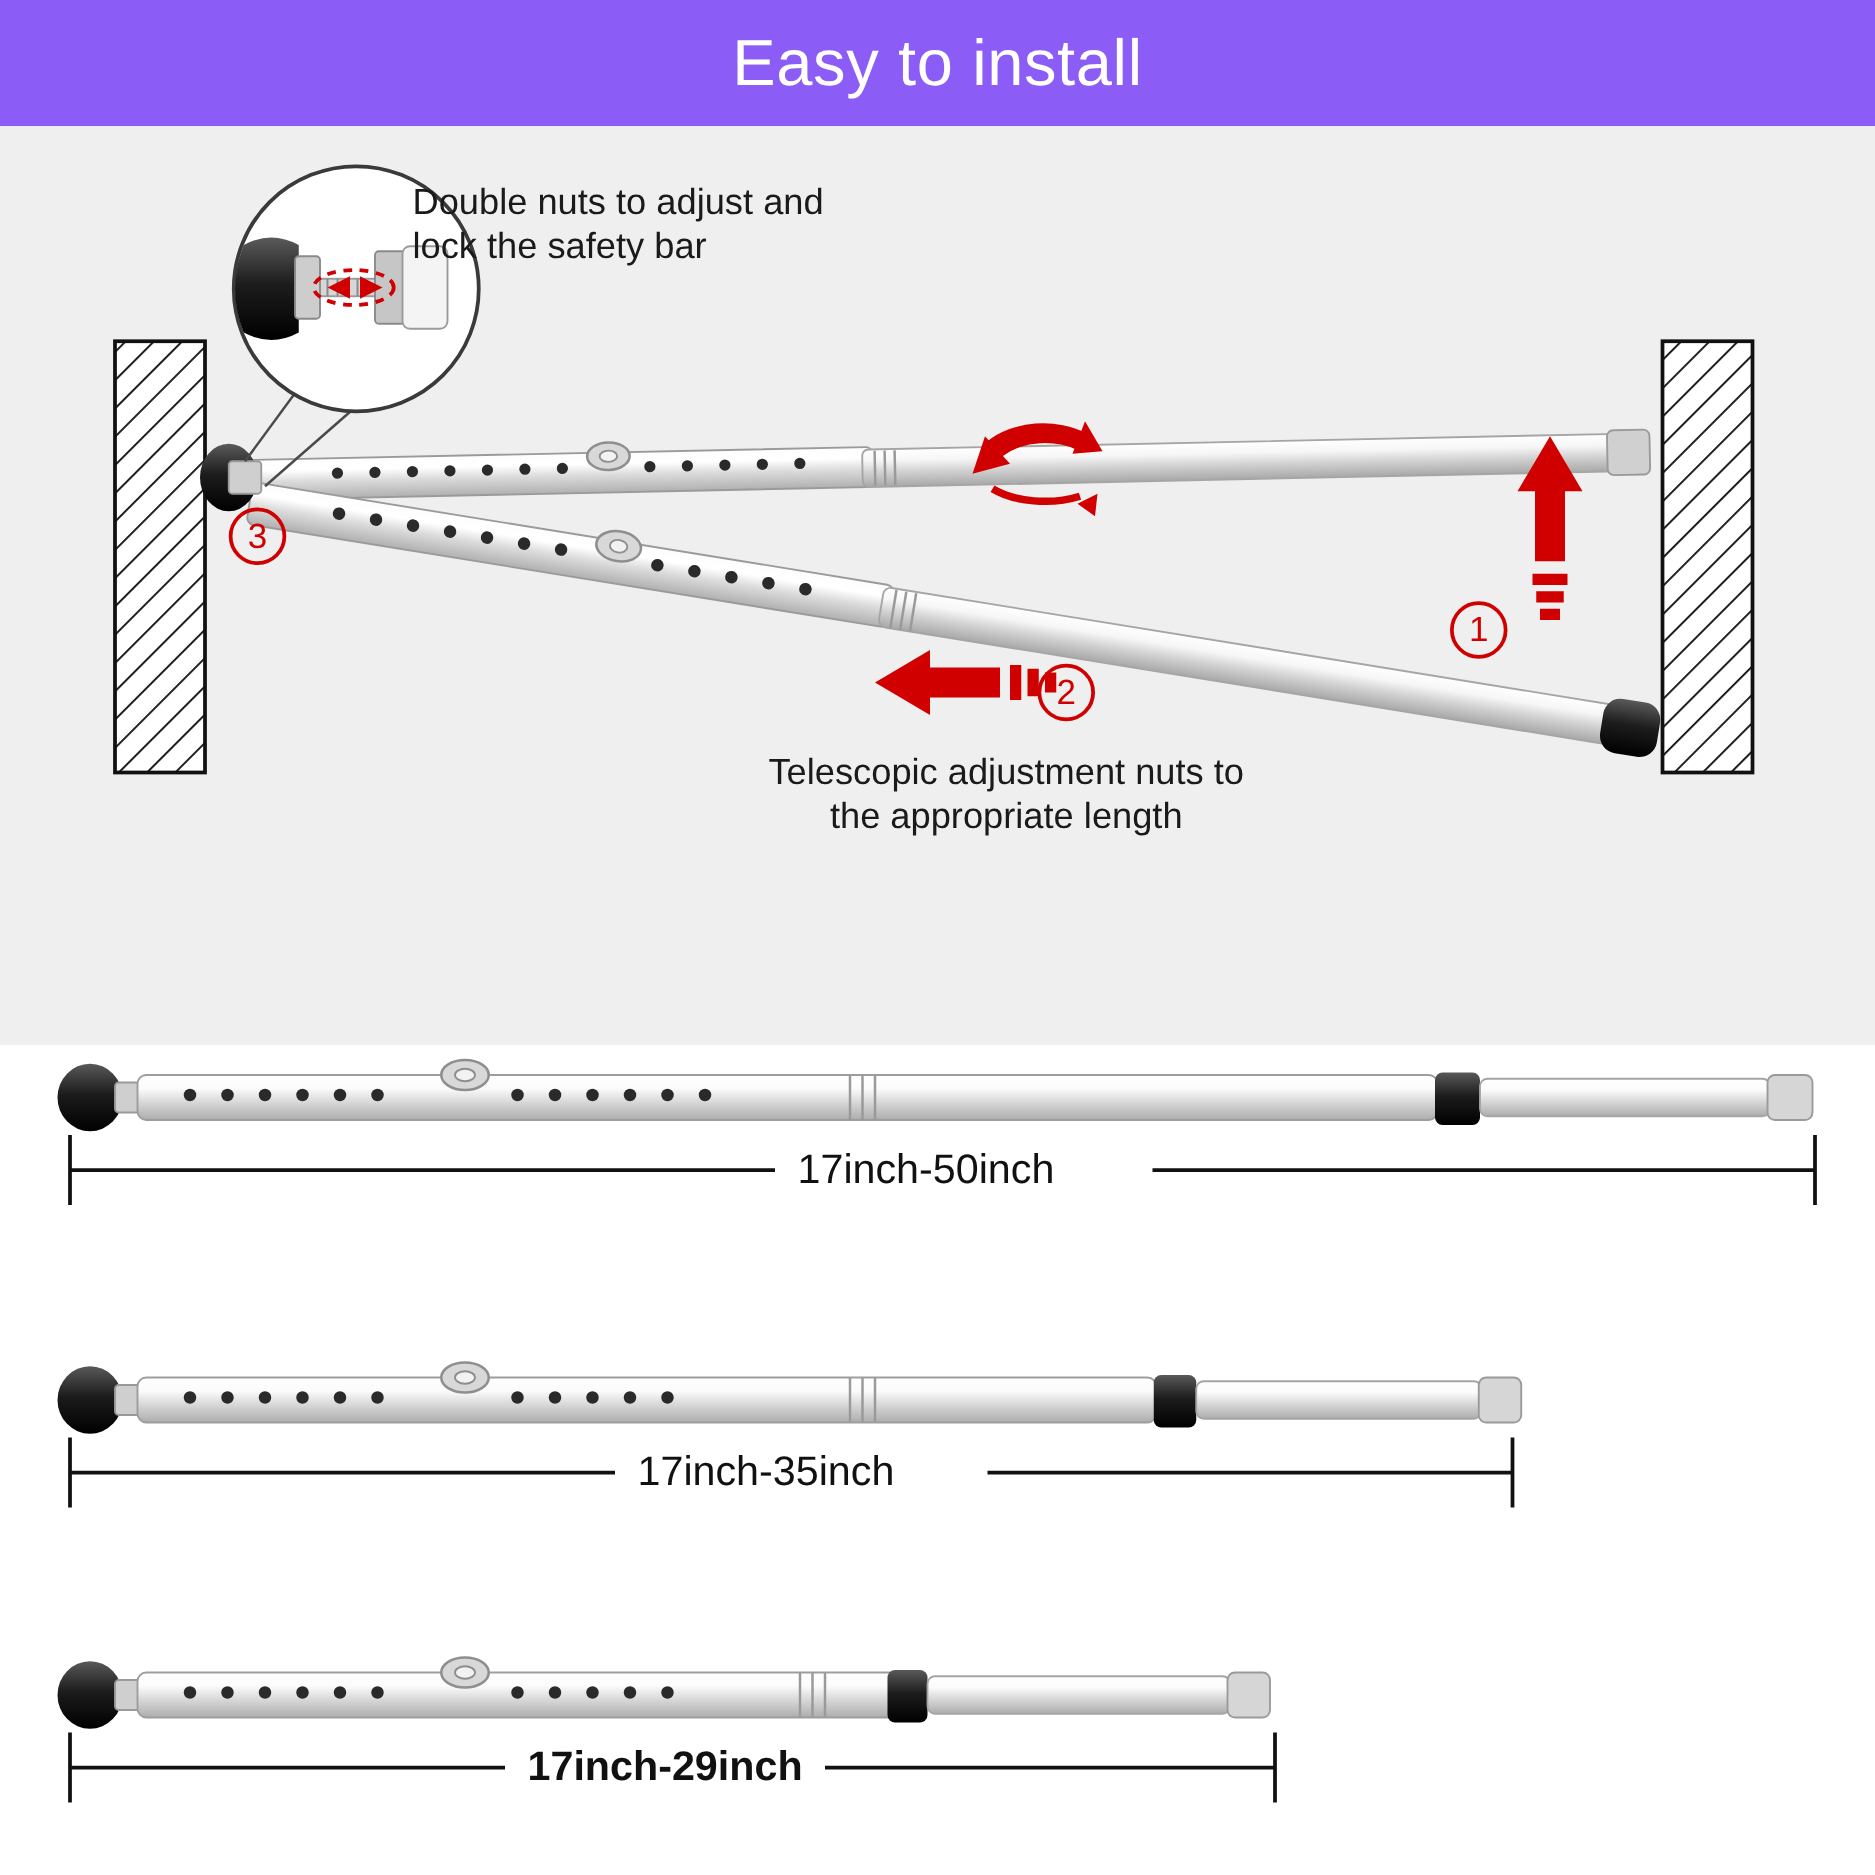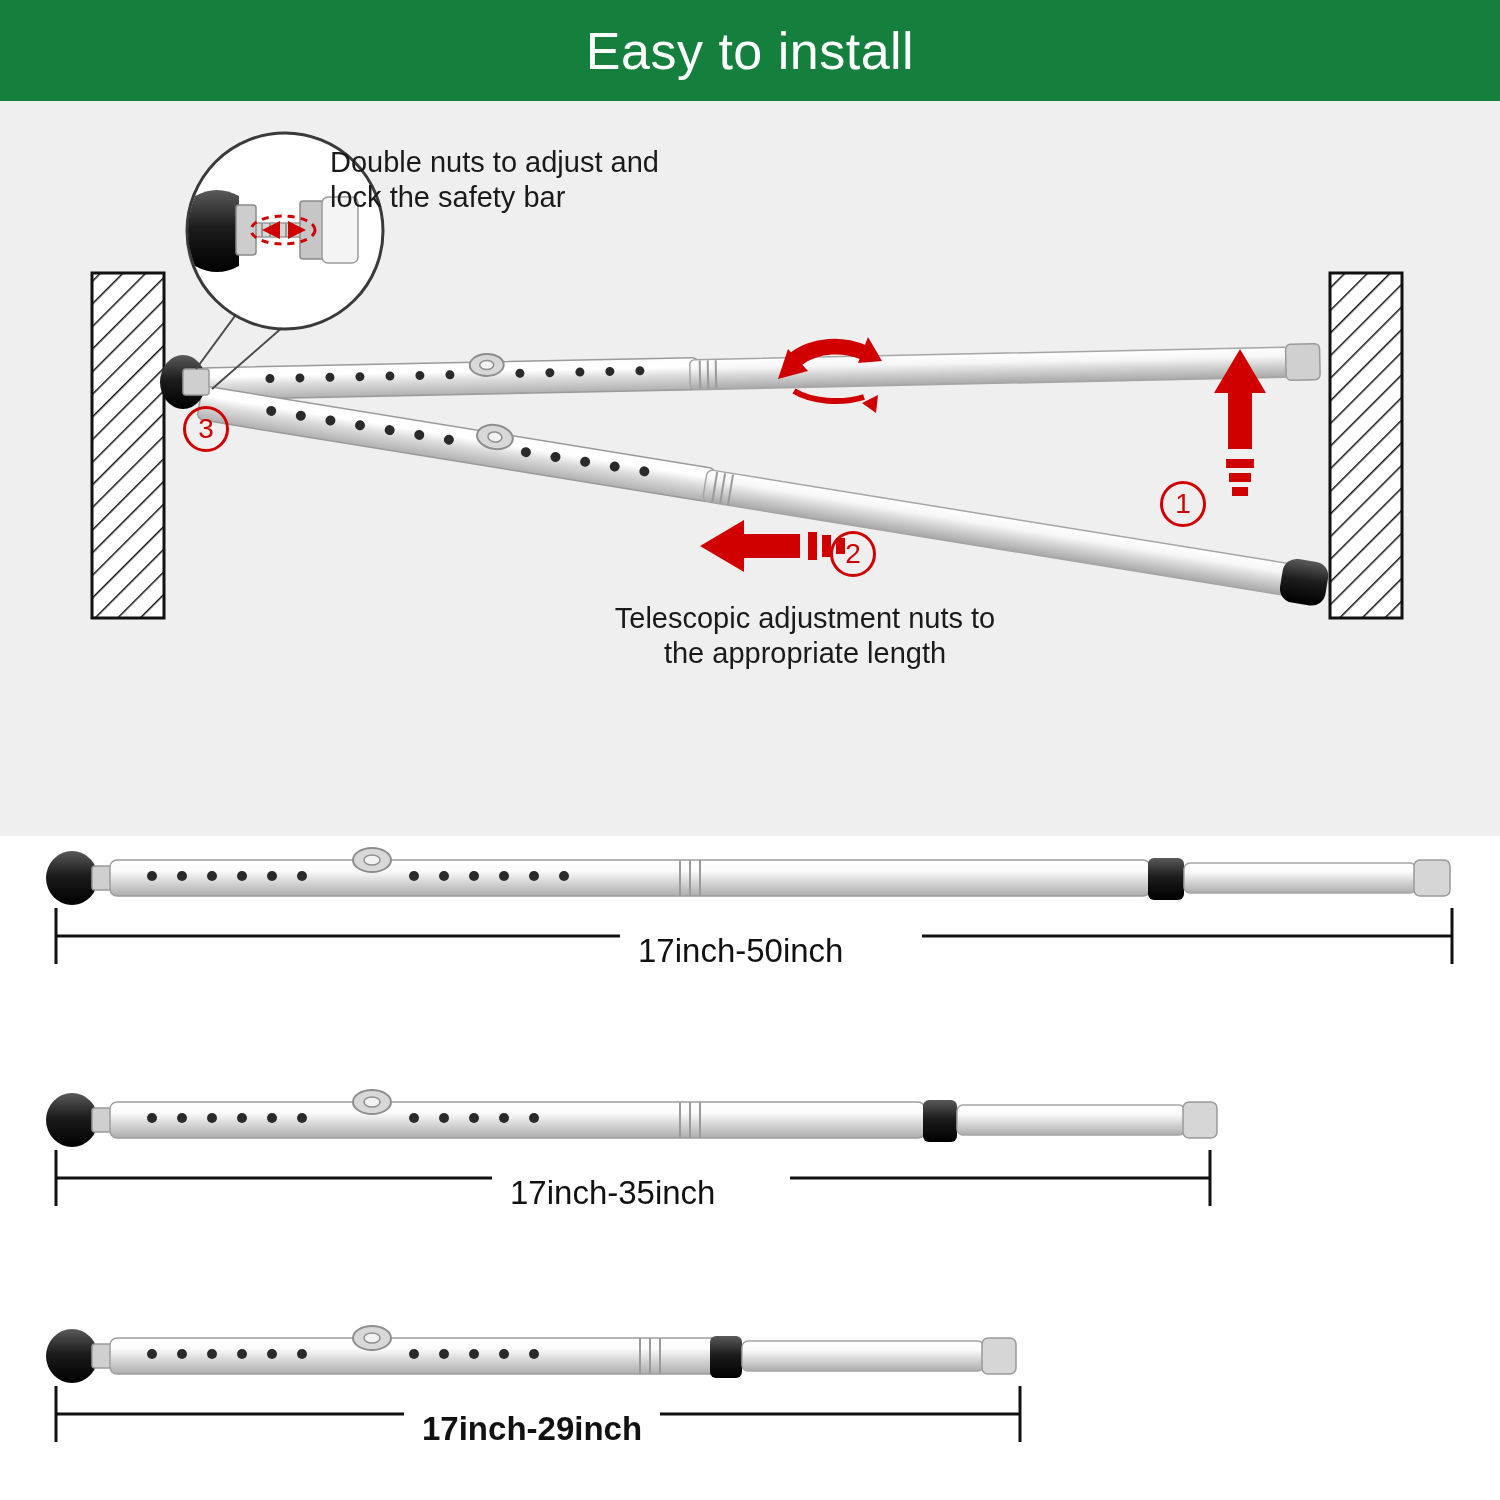--- a/index.html
+++ b/index.html
@@ -14,21 +14,21 @@
     position: relative;
     overflow: hidden;
   }
 
   
   .header {
     position: absolute;
     left: 0; top: 0;
     width: 1500px;
     height: 101px;
-    background: #15803d;
+    background: #8b5cf6;
     display: flex;
     align-items: center;
     justify-content: center;
   }
   .header-title {
     color: #ffffff;
     font-size: 52px;
     font-weight: normal;
     letter-spacing: 0.5px;
   }
@@ -81,21 +81,20 @@
   .row2 { top: 1078px; height: 220px; }
   .row3 { top: 1314px; height: 180px; font-weight: bold; }
 
   .size-label {
     position: absolute;
     font-size: 33px;
     color: #111;
     background: #ffffff;
     padding: 0 14px;
     white-space: nowrap;
-    margin-top: 16px;
   }
 
   svg { display: block; }
 </style>
 </head>
 <body>
 
 <div class="header">
   <div class="header-title">Easy to install</div>
 </div>

